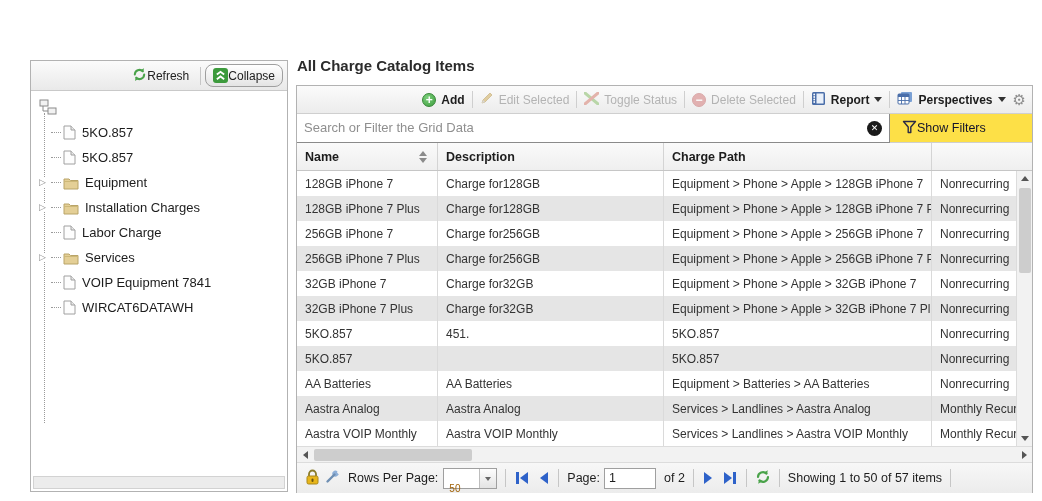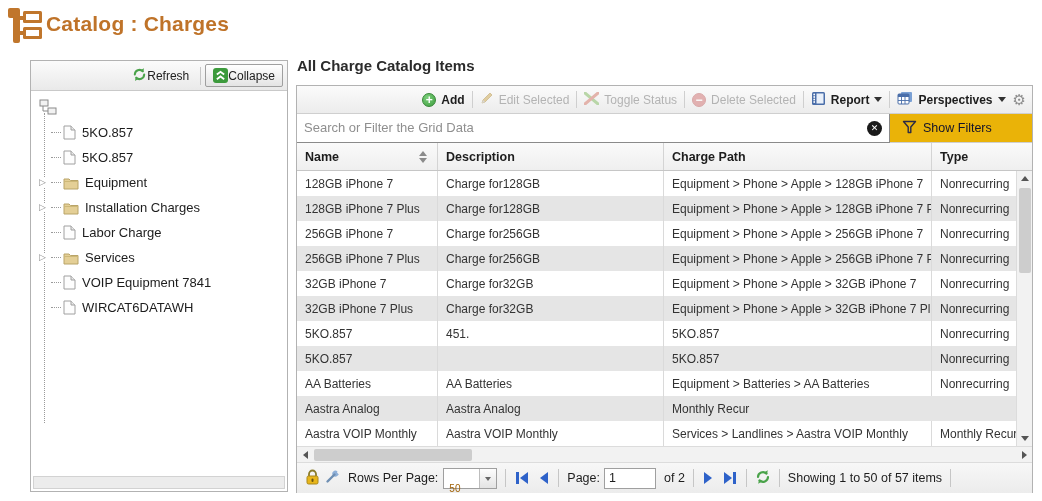--- a/index.html
+++ b/index.html
@@ -10,21 +10,21 @@
   
   .app-header { position:absolute; left:0; top:0; width:100%; height:55px; background:#fff; }
   .app-icon { position:absolute; left:6px; top:4px; }
   .app-title { position:absolute; left:46px; top:12px; font-size:21px; font-weight:bold; color:#bf7329; letter-spacing:.2px; }
 
   
   .sidebar { position:absolute; left:30px; top:60px; width:258px; height:432px; border:1px solid #b2b2b2; background:#fff; }
   .side-toolbar { height:30px; background:linear-gradient(#fbfbfb,#e9e9e9); border-bottom:1px solid #c9c9c9;
                   display:flex; align-items:center; justify-content:flex-end; padding:0 4px; gap:4px; }
   .side-btn { display:flex; align-items:center; font-size:12px; color:#222; padding:3px 7px; cursor:pointer; }
-  .side-btn.boxed { border:1px solid #9f9f9f; border-radius:2px; background:linear-gradient(#ffffff,#e4e4e4); }
+  .side-btn.boxed { border:1px solid #9f9f9f; border-radius:8px; background:linear-gradient(#ffffff,#e4e4e4); }
   .vsep { width:1px; height:18px; background:#c6c6c6; }
   .collapse-glyph { width:15px; height:15px; background:#3c9a3c; border-radius:3px; display:flex; flex-direction:column; align-items:center; justify-content:center; }
 
   .tree { position:relative; padding:8px 0 0 8px; height:387px; overflow:hidden; }
   .tree-vline { position:absolute; left:13px; top:22px; height:310px; border-left:1px dotted #9a9a9a; }
   .tree-root-icon { margin-left:0px; margin-bottom:4px; }
   .tree-item { position:relative; display:flex; align-items:center; height:25px; padding-left:12px; cursor:pointer; }
   .tree-item .connector { width:10px; border-top:1px dotted #9a9a9a; margin-right:2px; }
   .tree-item .arrow { position:absolute; left:0px; font-size:9px; color:#8a8a8a; background:#fff; line-height:9px; }
   .tree-item .t-icon { margin-right:6px; display:flex; }
@@ -42,28 +42,28 @@
   .tb-item.disabled { cursor:default; }
   .tb-item.disabled .lbl { font-weight:normal; color:#b3b3b3; }
   .tbsep { width:1px; height:17px; background:#cfcfcf; }
   .circle-ic { width:14px; height:14px; border-radius:50%; color:#fff; font-size:12px; font-weight:bold;
                display:flex; align-items:center; justify-content:center; line-height:1; }
   .add-circle { background:radial-gradient(circle at 35% 30%,#7ccf7c,#3f9e3f); border:1px solid #368736; }
   .del-circle { background:#dc9b9b; border:1px solid #cf8f8f; opacity:.75; }
   .caret-down { width:0; height:0; border:4px solid transparent; border-top:5px solid #333; margin-top:4px; }
   .gear { font-size:15px; color:#8d8d8d; line-height:1; cursor:pointer; }
 
-  .search-row { height:29px; display:flex; align-items:center; background:#eab308; border-bottom:1px solid #cfcfcf; }
+  .search-row { height:29px; display:flex; align-items:center; background:#fde047; border-bottom:1px solid #cfcfcf; }
   .search-wrap { position:relative; width:593px; height:29px; }
   .search-input { width:100%; height:100%; border:1px solid #8a8a8a; border-top:none; border-left:none; padding:0 26px 0 7px;
                   font-size:13px; color:#444; font-family:inherit; background:#fff; outline:none; }
   .search-input::placeholder { color:#8f8f8f; }
   .search-clear { position:absolute; right:8px; top:7px; width:15px; height:15px; border-radius:50%; background:#1a1a1a;
                   color:#fff; font-size:9px; display:flex; align-items:center; justify-content:center; cursor:pointer; }
-  .show-filters { display:flex; align-items:center; gap:6px; margin-left:12px; font-size:12.5px; color:#14142b; cursor:pointer; }
+  .show-filters { display:flex; align-items:center; margin-left:12px; font-size:12.5px; color:#14142b; cursor:pointer; }
 
   .grid-head { display:flex; height:28px; background:linear-gradient(#fafafa,#efefef); border-bottom:1px solid #c6c6c6; }
   .hcell { display:flex; align-items:center; padding:0 8px; font-size:12.5px; font-weight:bold; color:#1d1d1d;
            border-right:1px solid #d4d4d4; cursor:pointer; }
   .hcell.last { border-right:none; flex:1; }
   .sort-ic { margin-left:auto; display:flex; flex-direction:column; gap:2px; padding-right:2px; }
   .sort-ic i { display:block; width:0; height:0; border-left:4px solid transparent; border-right:4px solid transparent; }
   .sort-up { border-bottom:5px solid #8b8b8b; }
   .sort-dn { border-top:5px solid #8b8b8b; }
 
@@ -103,35 +103,20 @@
   .tri-left { width:0;height:0;border:6px solid transparent;border-right:8px solid #2e62c9;border-left:none; }
   .tri-right { width:0;height:0;border:6px solid transparent;border-left:8px solid #2e62c9;border-right:none; }
   .nav-bar { width:3px; height:12px; background:#2e62c9; }
   .showing { white-space:nowrap; }
 </style>
 </head>
 <body>
 
 <div class="app">
 
-  <div class="app-header">
-    <span class="app-icon">
-      <svg width="38" height="44" viewBox="0 0 38 44">
-        <rect x="2" y="4" width="12" height="10" rx="2" fill="#c0762c"></rect>
-        <rect x="7" y="9" width="7" height="30" rx="2" fill="#c0762c"></rect>
-        <rect x="11" y="12" width="10" height="4" fill="#c0762c"></rect>
-        <rect x="11" y="27" width="10" height="4" fill="#c0762c"></rect>
-        <rect x="17" y="7" width="19" height="12" rx="1.5" fill="#c0762c"></rect>
-        <rect x="20" y="10" width="13" height="6" fill="#fff"></rect>
-        <rect x="17" y="23" width="19" height="12" rx="1.5" fill="#c0762c"></rect>
-        <rect x="20" y="26" width="13" height="6" fill="#fff"></rect>
-      </svg>
-    </span>
-    <div class="app-title">Catalog : Charges</div>
-  </div>
 
   <div class="sidebar">
     <div class="side-toolbar">
       <div class="side-btn">
         <span>
           <svg width="15" height="15" viewBox="0 0 16 16">
             <path d="M3 8a5 5 0 0 1 8.5-3.4" fill="none" stroke="#4aa34a" stroke-width="2.2" stroke-linecap="round"></path>
             <path d="M12.8 1.2 12 5.2 8.2 4" fill="#4aa34a"></path>
             <path d="M13 8a5 5 0 0 1-8.5 3.4" fill="none" stroke="#4aa34a" stroke-width="2.2" stroke-linecap="round"></path>
             <path d="M3.2 14.8 4 10.8 7.8 12" fill="#4aa34a"></path>
@@ -349,23 +334,20 @@
             <i class="sort-up"></i>
             <i class="sort-dn"></i>
           </span>
       </div>
       <div class="hcell c1">
         <span>Description</span>
       </div>
       <div class="hcell c2">
         <span>Charge Path</span>
       </div>
-      <div class="hcell last">
-        <span>Type</span>
-      </div>
     </div>
 
     <div class="grid-body-wrap">
       <div id="grid-rows">
           <div class="grid-row">
     <div class="gcell c0">128GB iPhone 7</div>
     <div class="gcell c1">Charge for128GB</div>
     <div class="gcell c2">Equipment &gt; Phone &gt; Apple &gt; 128GB iPhone 7</div>
     <div class="gcell c3">Nonrecurring</div>
   </div>
@@ -413,20 +395,21 @@
   </div>
           <div class="grid-row">
     <div class="gcell c0">AA Batteries</div>
     <div class="gcell c1">AA Batteries</div>
     <div class="gcell c2">Equipment &gt; Batteries &gt; AA Batteries</div>
     <div class="gcell c3">Nonrecurring</div>
   </div>
           <div class="grid-row alt">
     <div class="gcell c0">Aastra Analog</div>
     <div class="gcell c1">Aastra Analog</div>
+    <div class="gcell c2">Services &gt; Landlines &gt; Aastra Analog</div>
     <div class="gcell c3">Monthly Recurring</div>
   </div>
           <div class="grid-row">
     <div class="gcell c0">Aastra VOIP Monthly</div>
     <div class="gcell c1">Aastra VOIP Monthly</div>
     <div class="gcell c2">Services &gt; Landlines &gt; Aastra VOIP Monthly</div>
     <div class="gcell c3">Monthly Recurring</div>
   </div>
         </div>
       <div class="vscroll">

